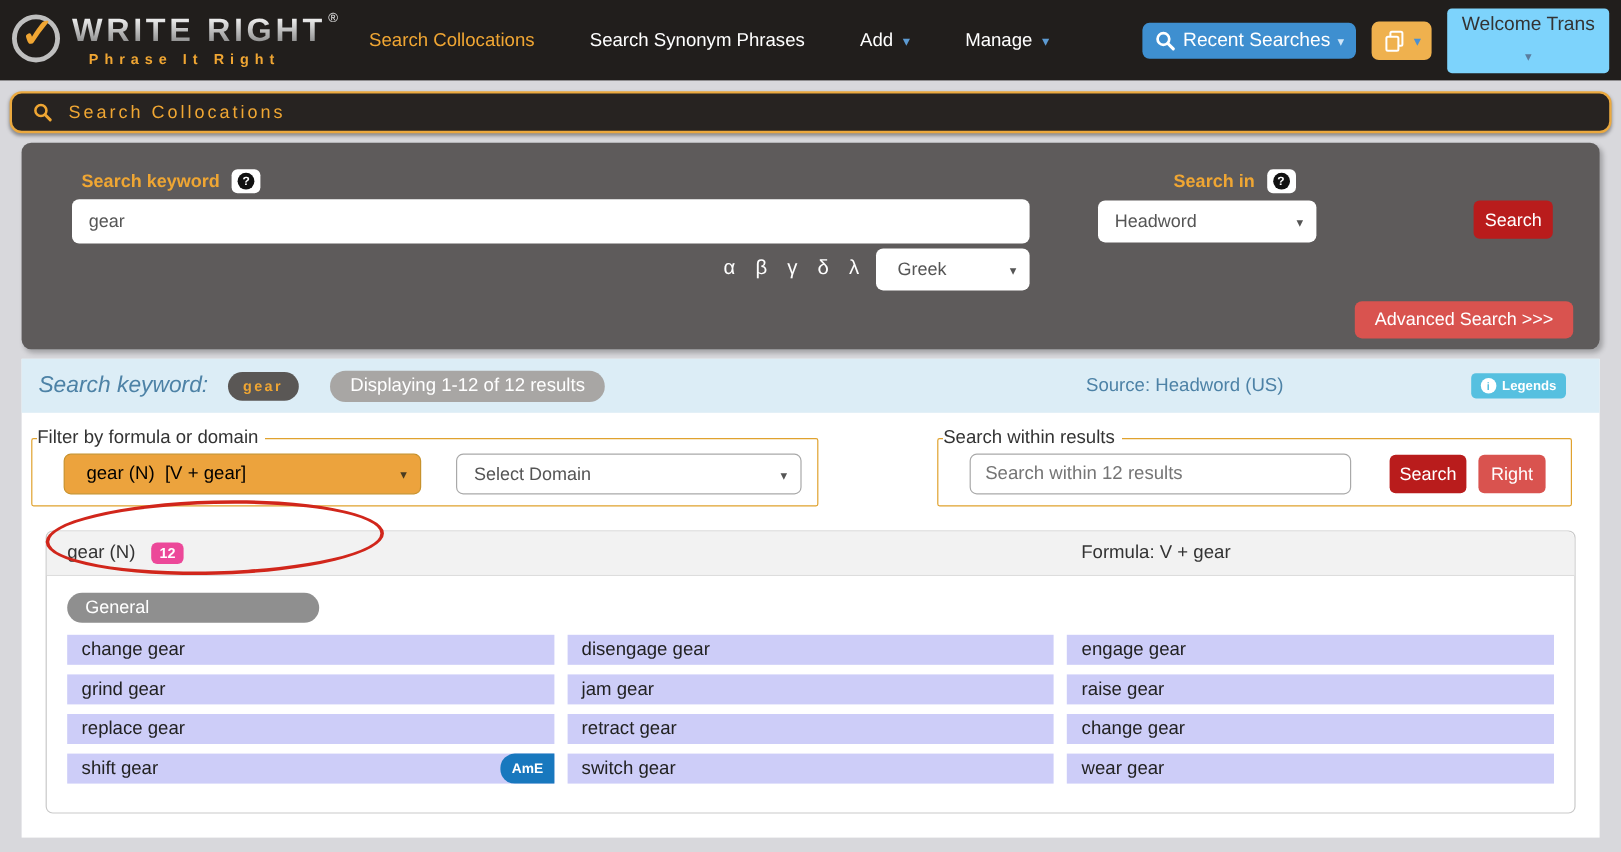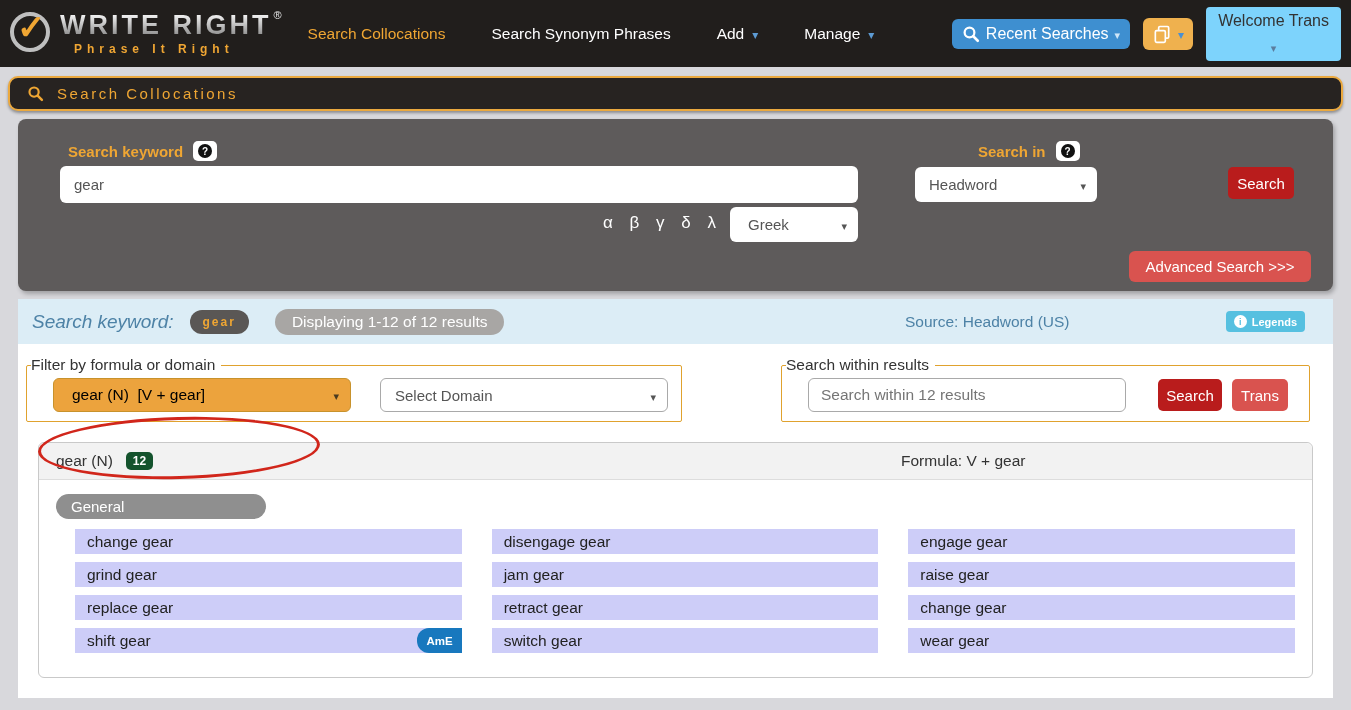--- a/index.html
+++ b/index.html
@@ -73,26 +73,26 @@
   .within-input { width:318px; height:34px; border:1px solid #a9a9a9; border-radius:6px; padding:0 12px; font-size:15.5px; color:#555; font-family:inherit; }
   .within-search { width:64px; height:32px; margin-left:2px; }
   .within-reset { width:56px; height:32px; margin-left:-20px; }
   .fs-within .fs-inner { gap:30px; }
   .annotation-ellipse { position:absolute; left:20px; top:73px; width:282px; height:62px; border:3px solid #d1261b; border-radius:50%; transform:rotate(-1.5deg); pointer-events:none; z-index:5; }
 
   
   .card { margin:0 20px; border:1px solid #c9c9c9; border-radius:6px; background:#fff; }
   .card-header { height:37px; background:#f2f2f2; border-bottom:1px solid #ddd; border-radius:6px 6px 0 0; display:flex; align-items:center; padding:0 17px; position:relative; }
   .headword { font-size:15.5px; color:#333; }
-  .count-badge { margin-left:13px; background:#14532d; color:#fff; font-size:12px; font-weight:bold; padding:2px 7px; border-radius:5px; }
+  .count-badge { margin-left:13px; background:#ec4899; color:#fff; font-size:12px; font-weight:bold; padding:2px 7px; border-radius:5px; }
   .formula-text { position:absolute; left:862px; font-size:15.5px; color:#333; }
   .card-body { padding:14px 17px 24px; }
   .cat-pill { width:210px; height:25px; line-height:25px; background:#8f8f8f; color:#fff; font-size:15px; border-radius:13px; padding-left:15px; margin-bottom:10px; }
   .grid { display:grid; grid-template-columns:repeat(3,1fr); column-gap:11px; row-gap:8px; }
-  .colloc-cell { background:#cdcdf8; height:25px; display:flex; align-items:center; padding-left:12px; font-size:15.5px; color:#222; cursor:pointer;margin-left:19px; }
+  .colloc-cell { background:#cdcdf8; height:25px; display:flex; align-items:center; padding-left:12px; font-size:15.5px; color:#222; cursor:pointer; }
   .ame-badge { margin-left:auto; height:100%; background:#1878be; color:#fff; font-size:11.5px; font-weight:bold; border-radius:12px 0 0 12px; padding:0 9px; display:flex; align-items:center; }
 
   svg { display:block; }
 </style>
 </head>
 <body>
 
 <div class="page">
 
   <div class="header">
@@ -201,21 +201,21 @@
             <span>Select Domain</span>
             <span class="sel-caret"></span>
           </div>
         </div>
       </fieldset>
       <fieldset class="fs-within">
         <legend>Search within results</legend>
         <div class="fs-inner">
           <input class="within-input" type="text" placeholder="Search within 12 results" style="">
           <button class="btn btn-blue within-search">Search</button>
-          <button class="btn btn-red within-reset">Trans</button>
+          <button class="btn btn-red within-reset">Right</button>
         </div>
       </fieldset>
       <div class="annotation-ellipse"></div>
     </div>
 
     <div class="card">
       <div class="card-header">
         <span class="headword">gear (N)</span>
         <span class="count-badge">12</span>
         <span class="formula-text">Formula: V + gear</span>

